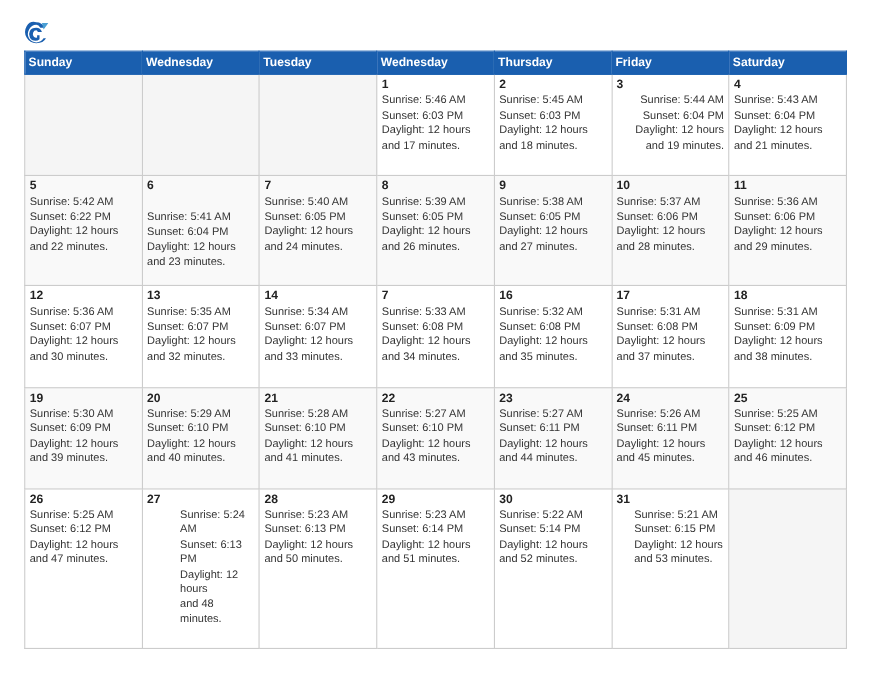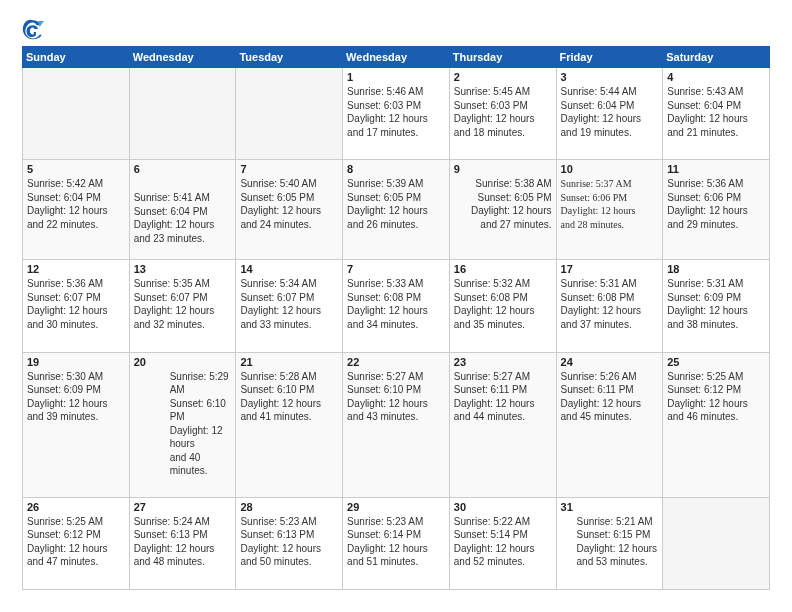--- a/index.html
+++ b/index.html
@@ -150,38 +150,38 @@
           </td>
           <td>
             <div class="day-num">2</div>
             <div class="day-info" style="white-space: pre-line;">Sunrise: 5:45 AM
 Sunset: 6:03 PM
 Daylight: 12 hours
 and 18 minutes.</div>
           </td>
           <td>
             <div class="day-num">3</div>
-            <div class="day-info" style="white-space: pre-line;">Sunrise: 5:44 AM
+            <div class="day-info" style="white-space: pre-line; text-align: right;">Sunrise: 5:44 AM
 Sunset: 6:04 PM
 Daylight: 12 hours
 and 19 minutes.</div>
           </td>
           <td>
             <div class="day-num">4</div>
             <div class="day-info" style="white-space: pre-line;">Sunrise: 5:43 AM
 Sunset: 6:04 PM
 Daylight: 12 hours
 and 21 minutes.</div>
           </td>
         </tr>
         <tr class="row-alt">
           <td>
             <div class="day-num">5</div>
             <div class="day-info" style="white-space: pre-line;">Sunrise: 5:42 AM
-Sunset: 6:04 PM
+Sunset: 6:22 PM
 Daylight: 12 hours
 and 22 minutes.</div>
           </td>
           <td>
             <div class="day-num">6</div>
             <div class="day-info" style="white-space: pre-line; margin-top: 16px;">Sunrise: 5:41 AM
 Sunset: 6:04 PM
 Daylight: 12 hours
 and 23 minutes.</div>
           </td>
@@ -194,28 +194,28 @@
           </td>
           <td>
             <div class="day-num">8</div>
             <div class="day-info" style="white-space: pre-line;">Sunrise: 5:39 AM
 Sunset: 6:05 PM
 Daylight: 12 hours
 and 26 minutes.</div>
           </td>
           <td>
             <div class="day-num">9</div>
-            <div class="day-info" style="white-space: pre-line; text-align: right;">Sunrise: 5:38 AM
+            <div class="day-info" style="white-space: pre-line;">Sunrise: 5:38 AM
 Sunset: 6:05 PM
 Daylight: 12 hours
 and 27 minutes.</div>
           </td>
           <td>
             <div class="day-num">10</div>
-            <div class="day-info" style="white-space: pre-line; font-family: Liberation Serif, serif;">Sunrise: 5:37 AM
+            <div class="day-info" style="white-space: pre-line;">Sunrise: 5:37 AM
 Sunset: 6:06 PM
 Daylight: 12 hours
 and 28 minutes.</div>
           </td>
           <td>
             <div class="day-num">11</div>
             <div class="day-info" style="white-space: pre-line;">Sunrise: 5:36 AM
 Sunset: 6:06 PM
 Daylight: 12 hours
 and 29 minutes.</div>
@@ -275,21 +275,21 @@
         <tr class="row-alt">
           <td>
             <div class="day-num">19</div>
             <div class="day-info" style="white-space: pre-line;">Sunrise: 5:30 AM
 Sunset: 6:09 PM
 Daylight: 12 hours
 and 39 minutes.</div>
           </td>
           <td>
             <div class="day-num">20</div>
-            <div class="day-info" style="white-space: pre-line; margin-left: 36px;">Sunrise: 5:29 AM
+            <div class="day-info" style="white-space: pre-line;">Sunrise: 5:29 AM
 Sunset: 6:10 PM
 Daylight: 12 hours
 and 40 minutes.</div>
           </td>
           <td>
             <div class="day-num">21</div>
             <div class="day-info" style="white-space: pre-line;">Sunrise: 5:28 AM
 Sunset: 6:10 PM
 Daylight: 12 hours
 and 41 minutes.</div>
@@ -326,21 +326,21 @@
         <tr>
           <td>
             <div class="day-num">26</div>
             <div class="day-info" style="white-space: pre-line;">Sunrise: 5:25 AM
 Sunset: 6:12 PM
 Daylight: 12 hours
 and 47 minutes.</div>
           </td>
           <td>
             <div class="day-num">27</div>
-            <div class="day-info" style="white-space: pre-line;">Sunrise: 5:24 AM
+            <div class="day-info" style="white-space: pre-line; margin-left: 30px;">Sunrise: 5:24 AM
 Sunset: 6:13 PM
 Daylight: 12 hours
 and 48 minutes.</div>
           </td>
           <td>
             <div class="day-num">28</div>
             <div class="day-info" style="white-space: pre-line;">Sunrise: 5:23 AM
 Sunset: 6:13 PM
 Daylight: 12 hours
 and 50 minutes.</div>

